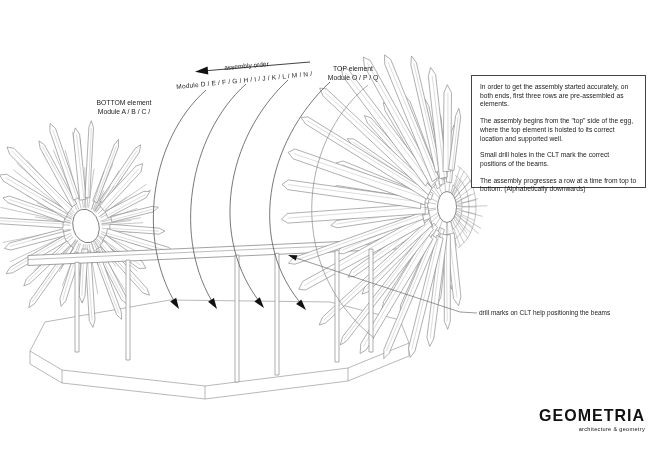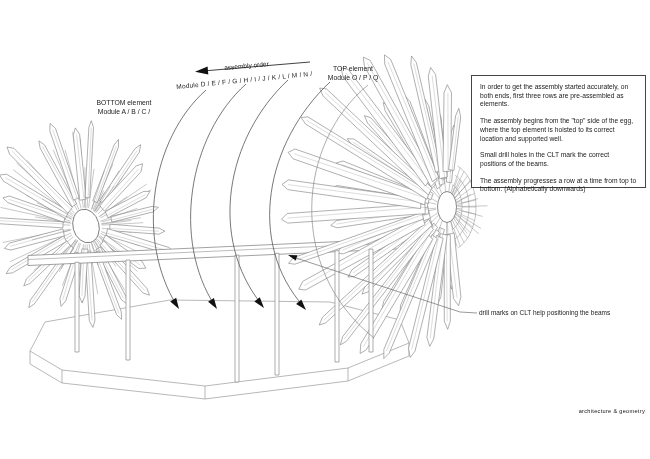--- a/index.html
+++ b/index.html
@@ -343,16 +343,17 @@
   <div class="lbl drill-note">drill marks on CLT help positioning the beams</div>
 
   <div class="instr-box">
     <p>In order to get the assembly started accurately, on both ends, first three rows are pre-assembled as elements.</p>
     <p>The assembly begins from the "top" side of the egg, where the top element is hoisted to its correct location and supported well.</p>
     <p>Small drill holes in the CLT mark the correct positions of the beams.</p>
     <p>The assembly progresses a row at a time from top to bottom. (Alphabetically downwards)</p>
   </div>
 
   <div class="logo">
+    <span class="wordmark">GEOMETRIA</span>
     <span class="tagline">architecture &amp; geometry</span>
   </div>
 
 </div>
 
 </body></html>

